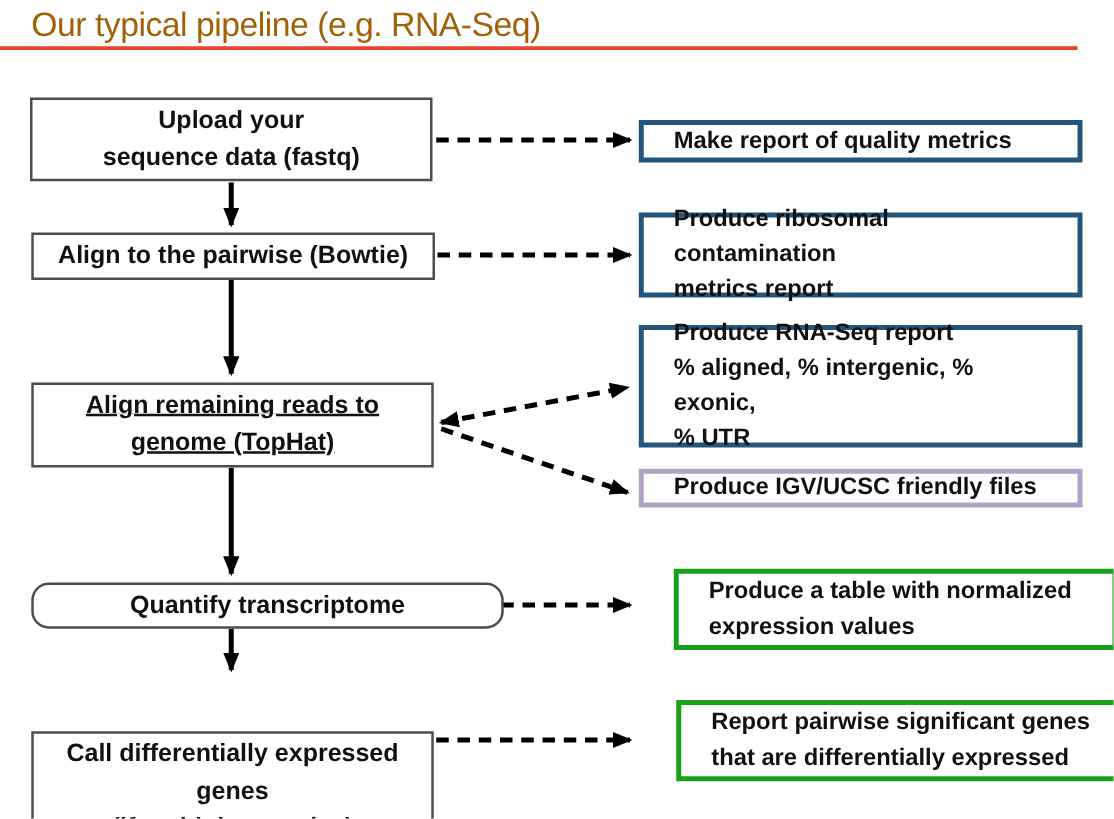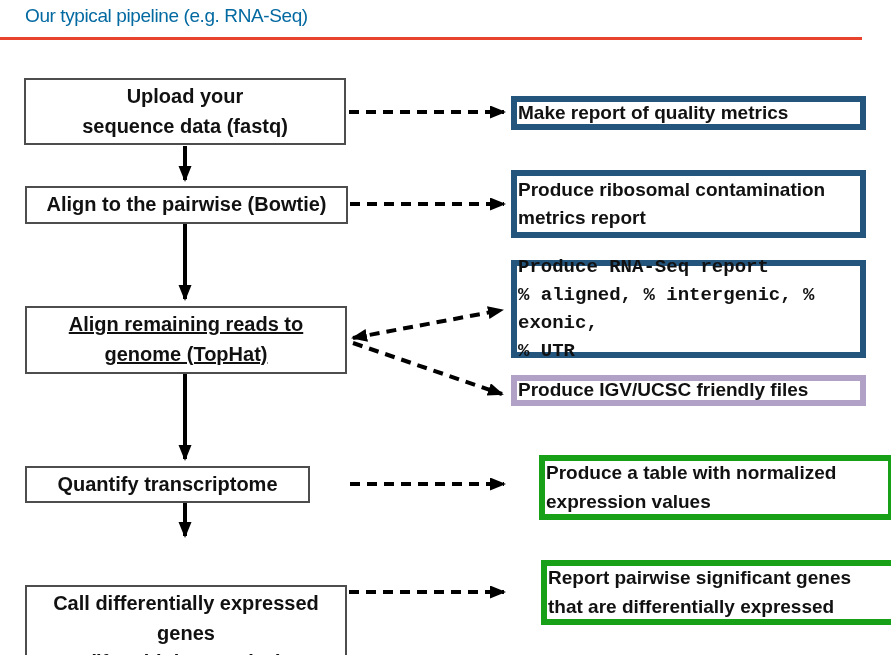--- a/index.html
+++ b/index.html
@@ -1,37 +1,37 @@
 <!DOCTYPE html>
 <html><head>
 <meta charset="utf-8">
 <style>
   html,body{margin:0;padding:0;background:#ffffff;}
   .slide{
     position:relative;width:891px;height:655px;background:#ffffff;overflow:hidden;
     font-family:"Liberation Sans", sans-serif;color:#111111;
   }
   .title{
-    position:absolute;left:25px;top:5px;font-size:19px;letter-spacing:-0.4px;
-    color:#0369a1;white-space:nowrap;
+    position:absolute;left:25px;top:5px;font-size:27px;letter-spacing:-0.4px;
+    color:#a16207;white-space:nowrap;
   }
   .title-underline{
     position:absolute;left:0;top:37px;width:862px;height:3px;
   }
   .box{
     position:absolute;box-sizing:border-box;background:#ffffff;
     display:flex;align-items:center;justify-content:center;
     white-space:pre-line;font-weight:600;line-height:1.48;
   }
   .step{
     border:2px solid #4d4d4d;font-size:20px;text-align:center;padding:0 16px;
   }
   .output{
-    border:6px solid #c4b5fd;font-size:19px;text-align:left;
-    justify-content:flex-start;padding:0 1px;
+    border:4px solid #c4b5fd;font-size:19px;text-align:left;
+    justify-content:flex-start;padding:0 24px;
   }
   svg.arrows{position:absolute;left:0;top:0;pointer-events:none;}
 </style>
 </head>
 <body>
 
 <div class="slide">
 
   <div class="title">Our typical pipeline (e.g. RNA-Seq)</div>
   <div class="title-underline" style="background-color: rgb(232, 67, 45);"></div>
@@ -57,32 +57,32 @@
   </svg>
 
   <div class="box step" style="left: 24px; top: 78px; width: 322px; height: 67px; border-color: rgb(77, 77, 77);">Upload your
 sequence data (fastq)</div>
 
   <div class="box step" style="left: 25px; top: 186px; width: 323px; height: 38px; border-color: rgb(77, 77, 77);">Align to the pairwise (Bowtie)</div>
 
   <div class="box step" style="left: 25px; top: 306px; width: 322px; height: 68px; border-color: rgb(77, 77, 77); text-decoration: underline;">Align remaining reads to
 genome (TopHat)</div>
 
-  <div class="box step" style="left: 25px; top: 466px; width: 285px; height: 37px; border-color: rgb(77, 77, 77);">Quantify transcriptome</div>
+  <div class="box step" style="left: 25px; top: 466px; width: 378px; height: 37px; border-color: rgb(77, 77, 77); border-radius: 14px;">Quantify transcriptome</div>
 
   <div class="box step" style="left: 25px; top: 543px; width: 322px; height: 97px; border-color: rgb(77, 77, 77); margin-top: 42px;">Call differentially expressed
 genes
 (if multiple samples)</div>
 
   <div class="box output" style="left: 511px; top: 96px; width: 355px; height: 34px; border-color: rgb(36, 85, 124);">Make report of quality metrics</div>
 
   <div class="box output" style="left: 511px; top: 170px; width: 355px; height: 68px; border-color: rgb(36, 85, 124);">Produce ribosomal contamination
 metrics report</div>
 
-  <div class="box output" style="left: 511px; top: 260px; width: 355px; height: 98px; border-color: rgb(36, 85, 124); font-family: Liberation Mono, monospace;">Produce RNA-Seq report
+  <div class="box output" style="left: 511px; top: 260px; width: 355px; height: 98px; border-color: rgb(36, 85, 124);">Produce RNA-Seq report
 % aligned, % intergenic, % exonic,
 % UTR</div>
 
   <div class="box output" style="left: 511px; top: 375px; width: 355px; height: 31px; border-color: rgb(178, 161, 199);">Produce IGV/UCSC friendly files</div>
 
   <div class="box output" style="left: 511px; top: 455px; width: 355px; height: 65px; border-color: rgb(24, 160, 24); margin-left: 28px;">Produce a table with normalized
 expression values</div>
 
   <div class="box output" style="left: 541px; top: 560px; width: 394px; height: 65px; border-color: rgb(24, 160, 24);">Report pairwise significant genes
 that are differentially expressed</div>

